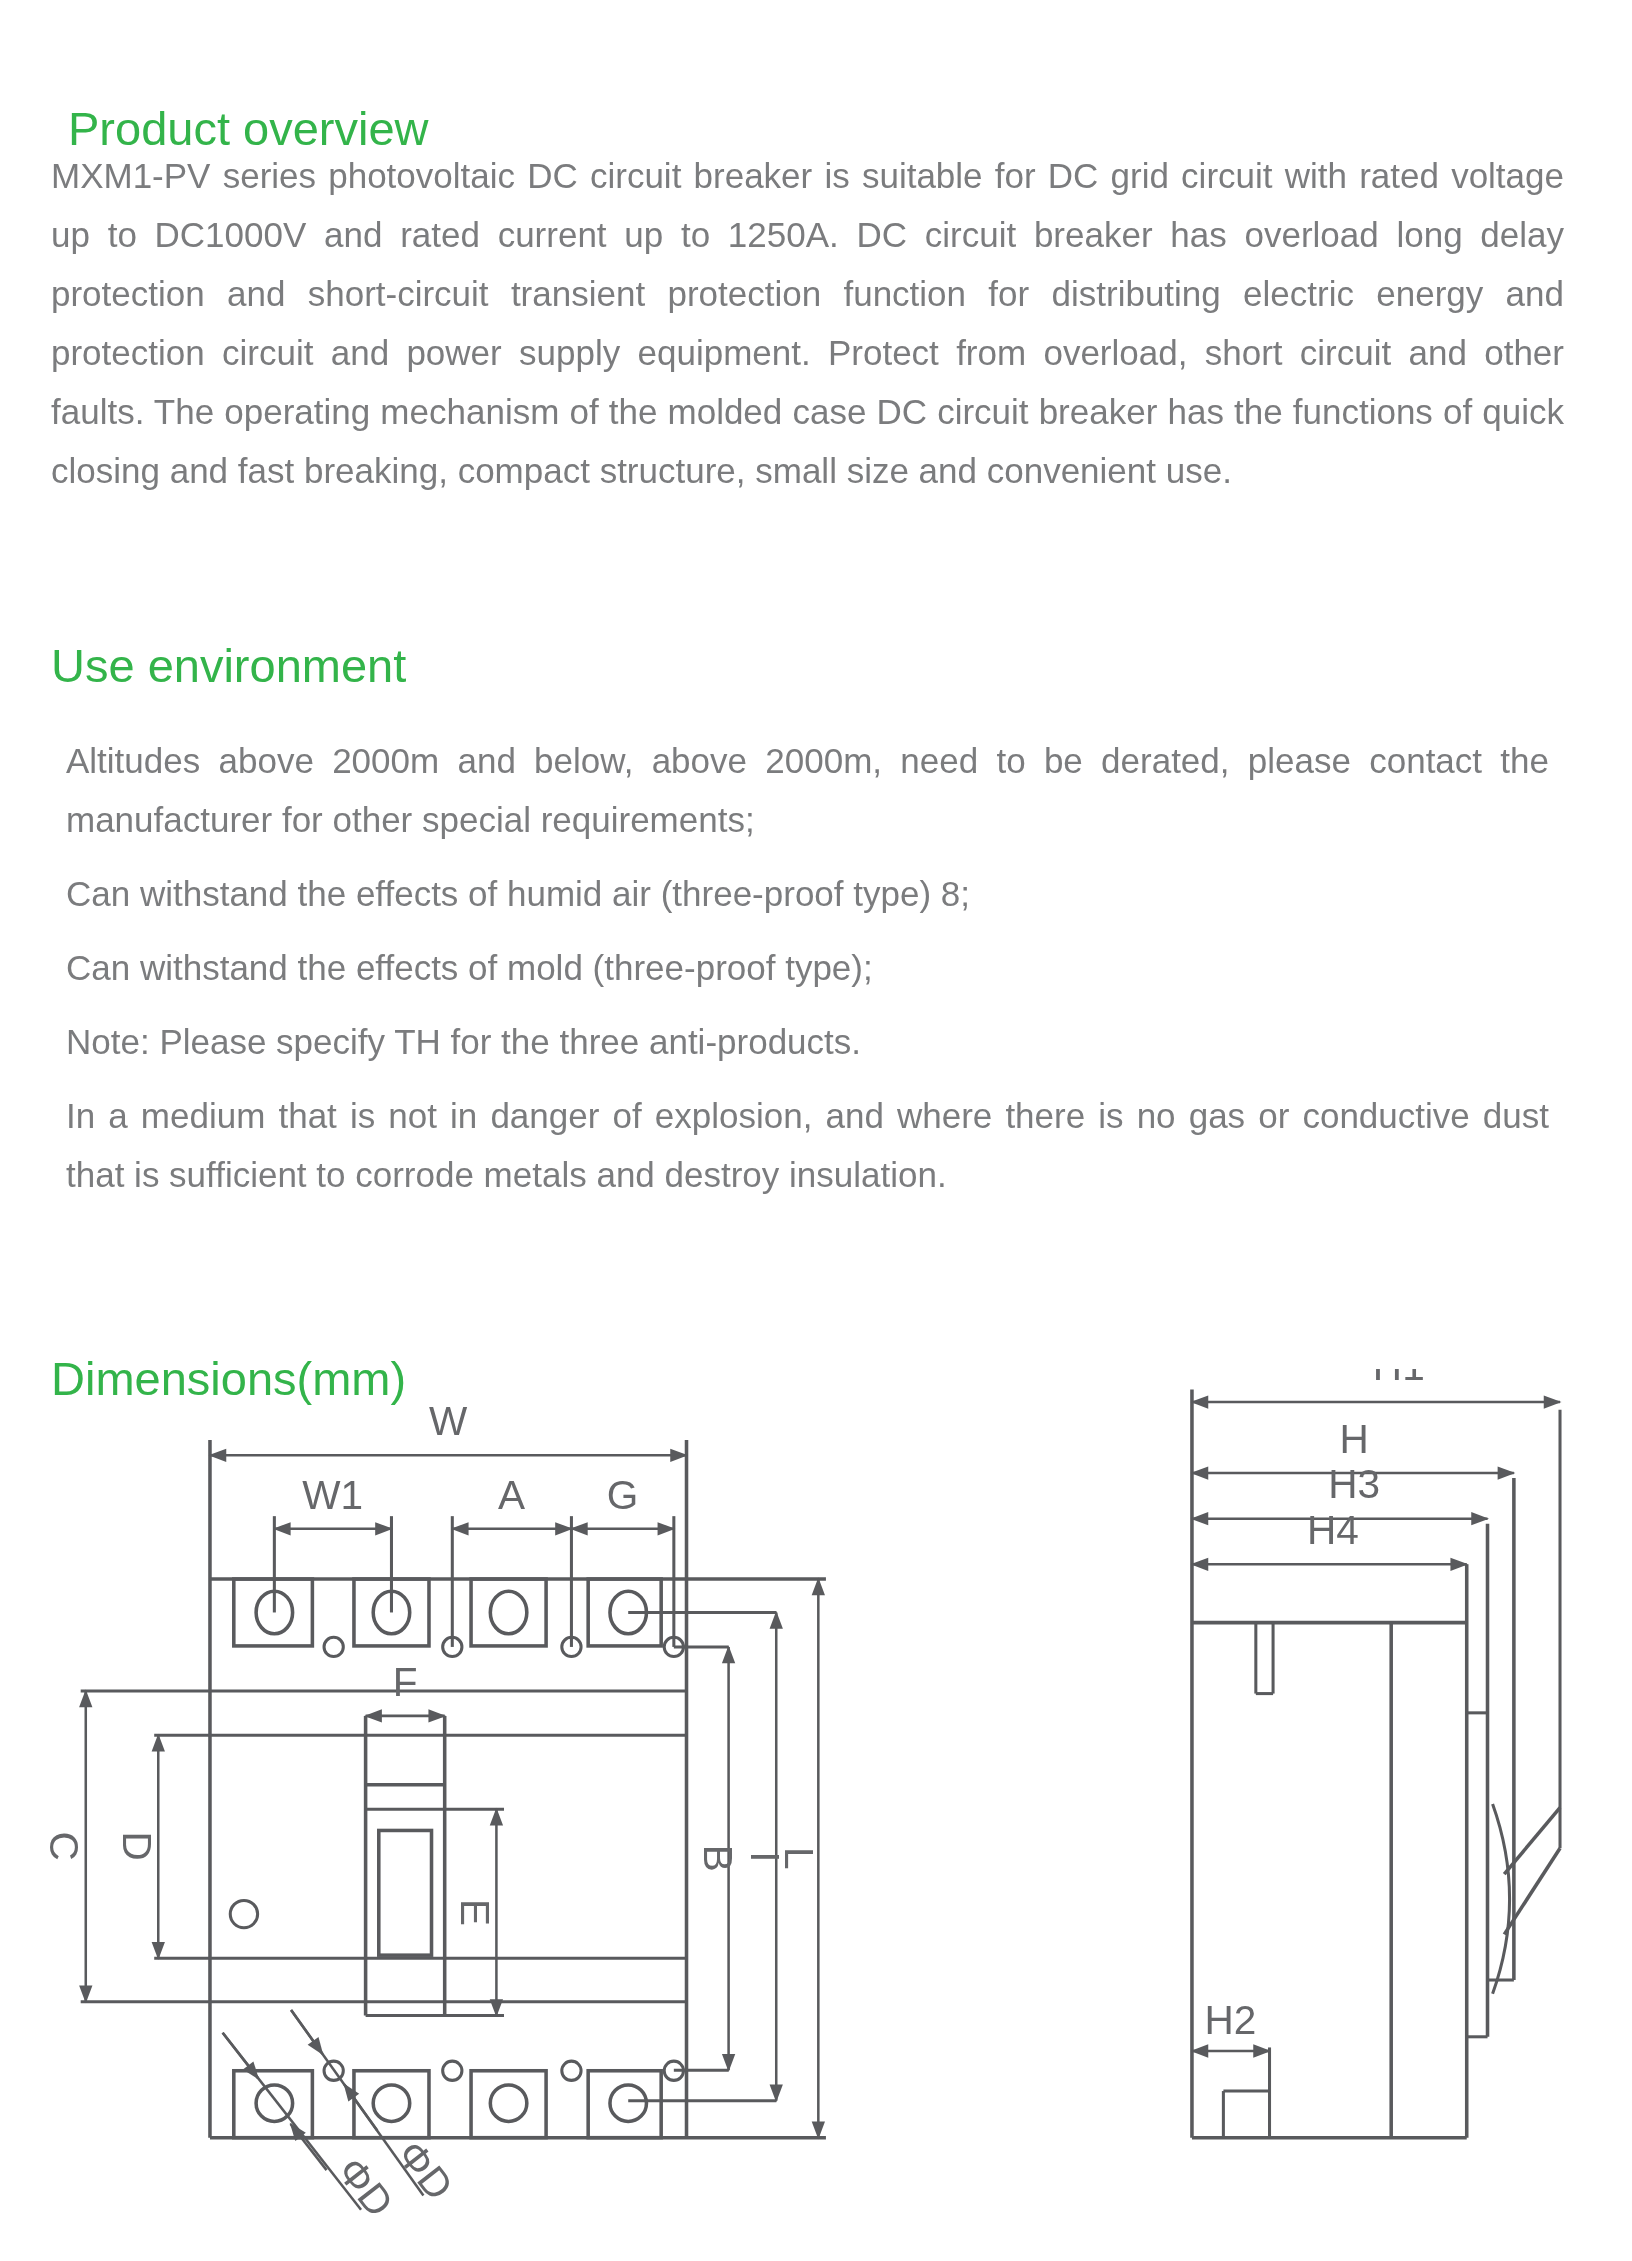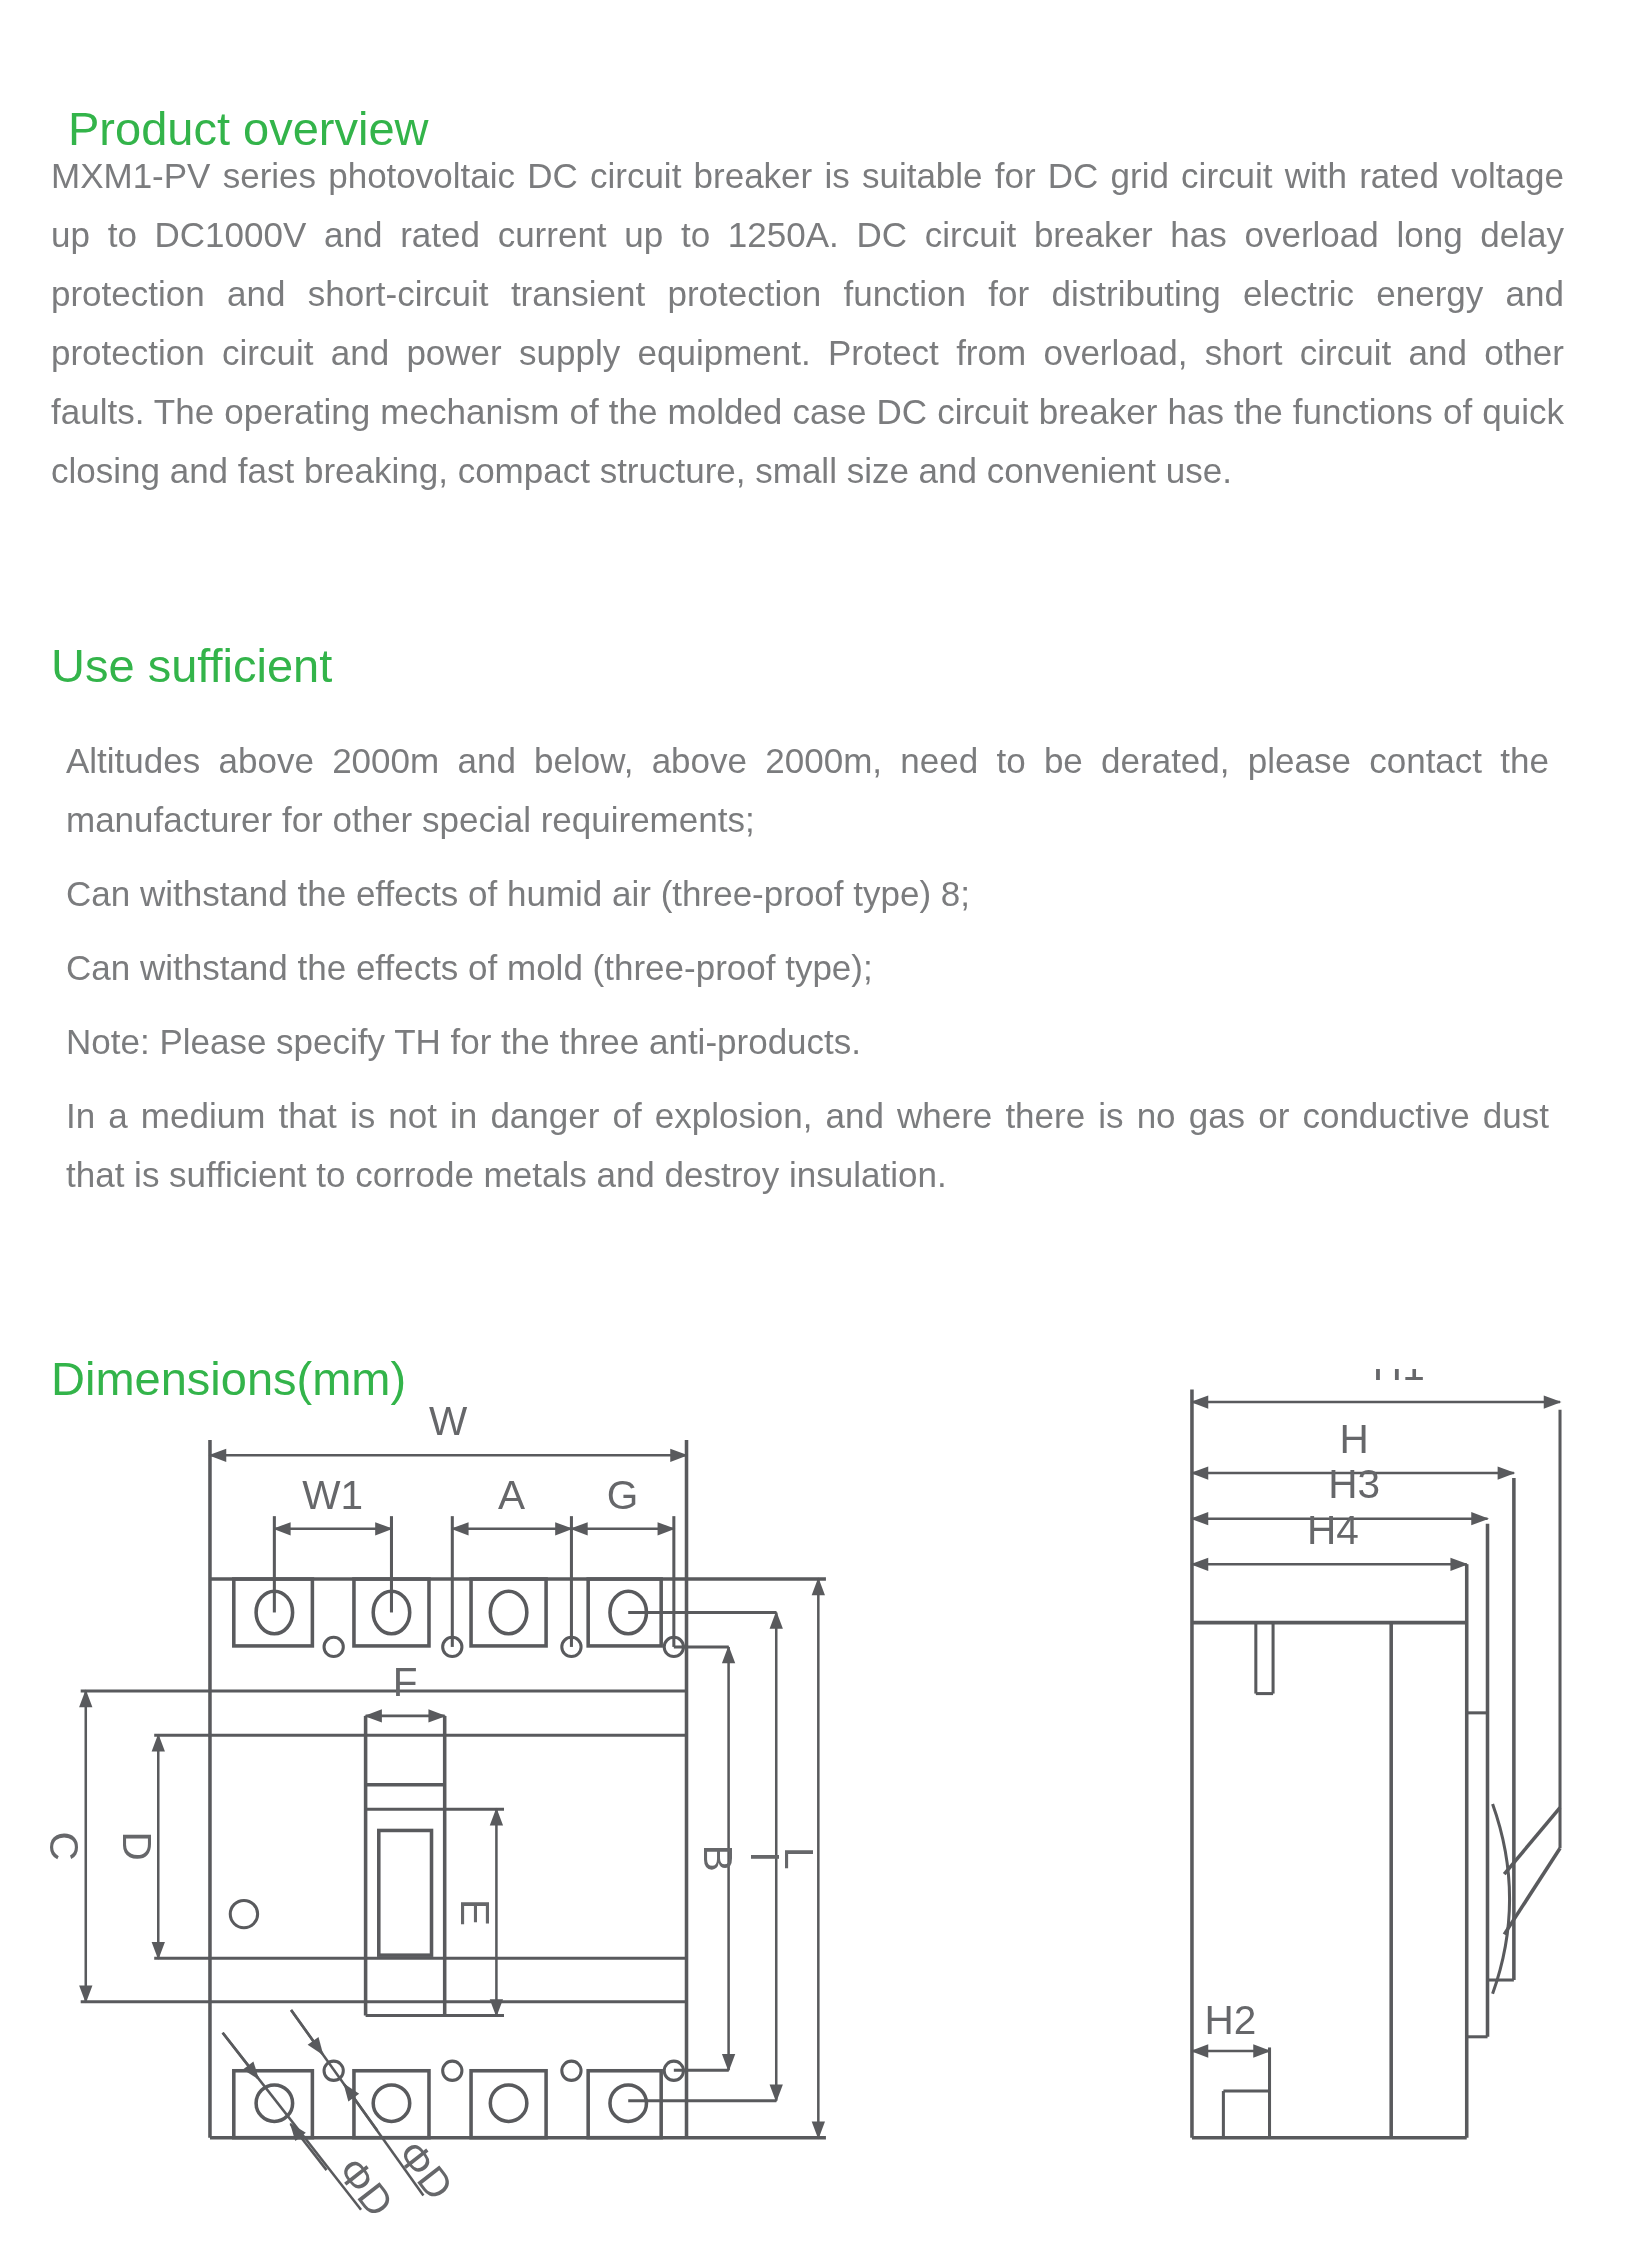--- a/index.html
+++ b/index.html
@@ -22,21 +22,21 @@
   svg .dim{stroke:#595A5D;stroke-width:5;fill:none;}
   svg .lbl{fill:#66676A;font-size:80px;font-family:"Liberation Sans",sans-serif;}
 </style>
 </head>
 <body>
 
 <div class="abs heading" style="left:68px;top:55px;margin-top:48px;">Product overview</div>
 
 <div class="abs bodytext" style="left:51px;top:146px;width:1513px;">MXM1-PV series photovoltaic DC circuit breaker is suitable for DC grid circuit with rated voltage up to DC1000V and rated current up to 1250A. DC circuit breaker has overload long delay protection and short-circuit transient protection function for distributing electric energy and protection circuit and power supply equipment. Protect from overload, short circuit and other faults. The operating mechanism of the molded case DC circuit breaker has the functions of quick closing and fast breaking, compact structure, small size and convenient use.</div>
 
-<div class="abs heading" style="left:51px;top:640px;">Use sufficient</div>
+<div class="abs heading" style="left:51px;top:640px;">Use environment</div>
 
 <div class="abs bodytext" style="left:51px;top:716px;width:1513px;">
   <p class="envitem">Altitudes above 2000m and below, above 2000m, need to be derated, please contact the manufacturer for other special requirements;</p>
   <p class="envitem">Can withstand the effects of humid air (three-proof type) 8;</p>
   <p class="envitem">Can withstand the effects of mold (three-proof type);</p>
   <p class="envitem">Note: Please specify TH for the three anti-products.</p>
   <p class="envitem">In a medium that is not in danger of explosion, and where there is no gas or conductive dust that is sufficient to corrode metals and destroy insulation.</p>
 </div>
 
 <div class="abs heading" style="left:51px;top:1353px;">Dimensions(mm)</div>

